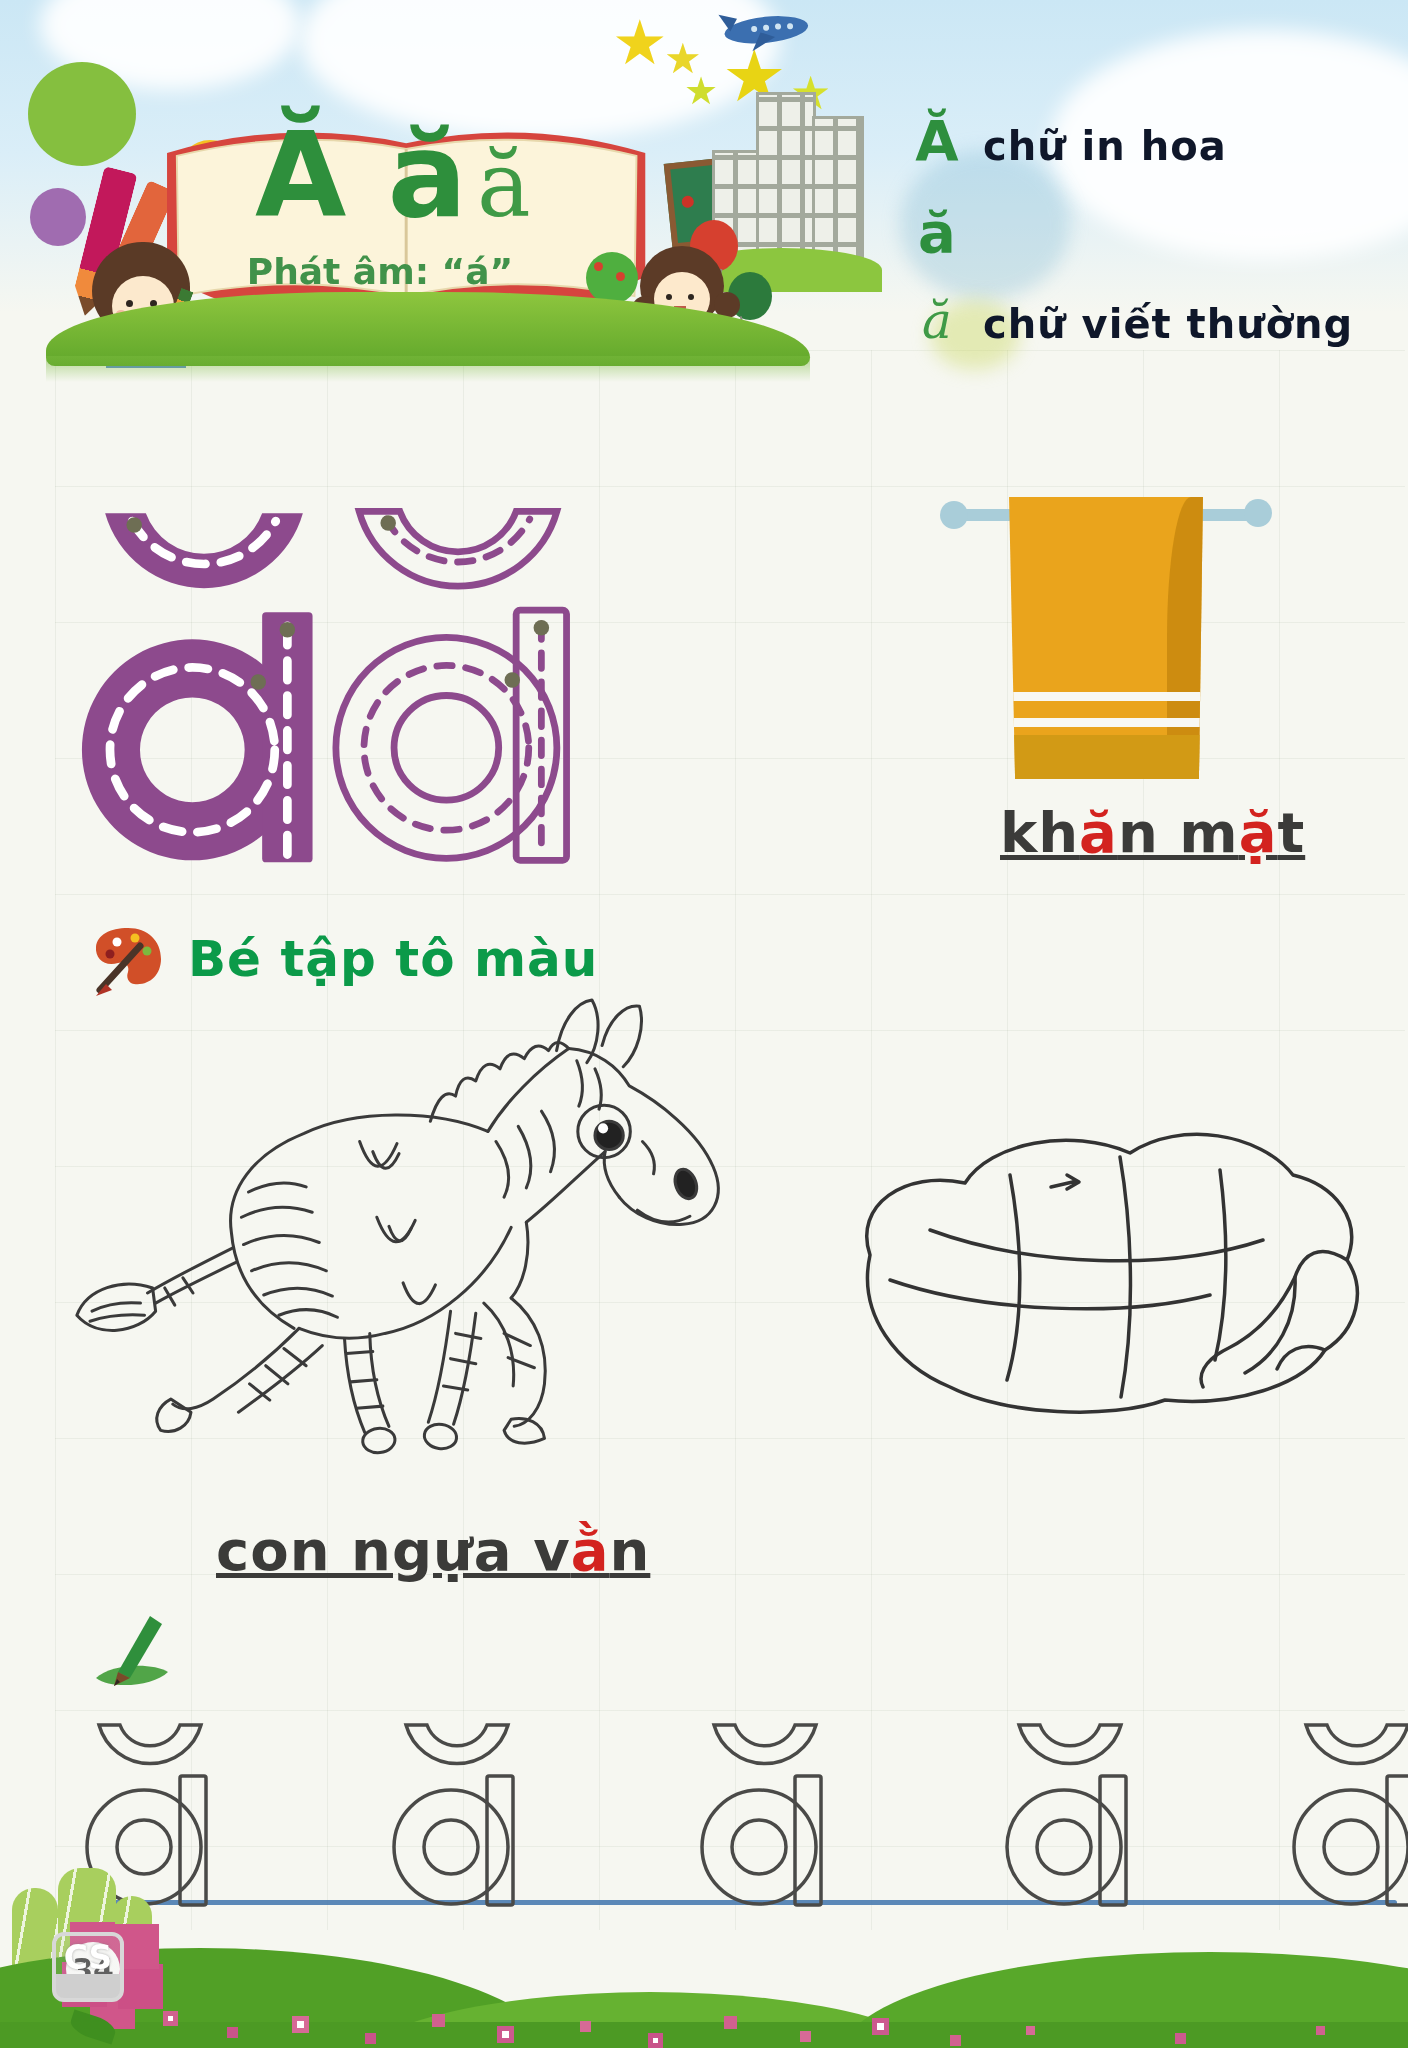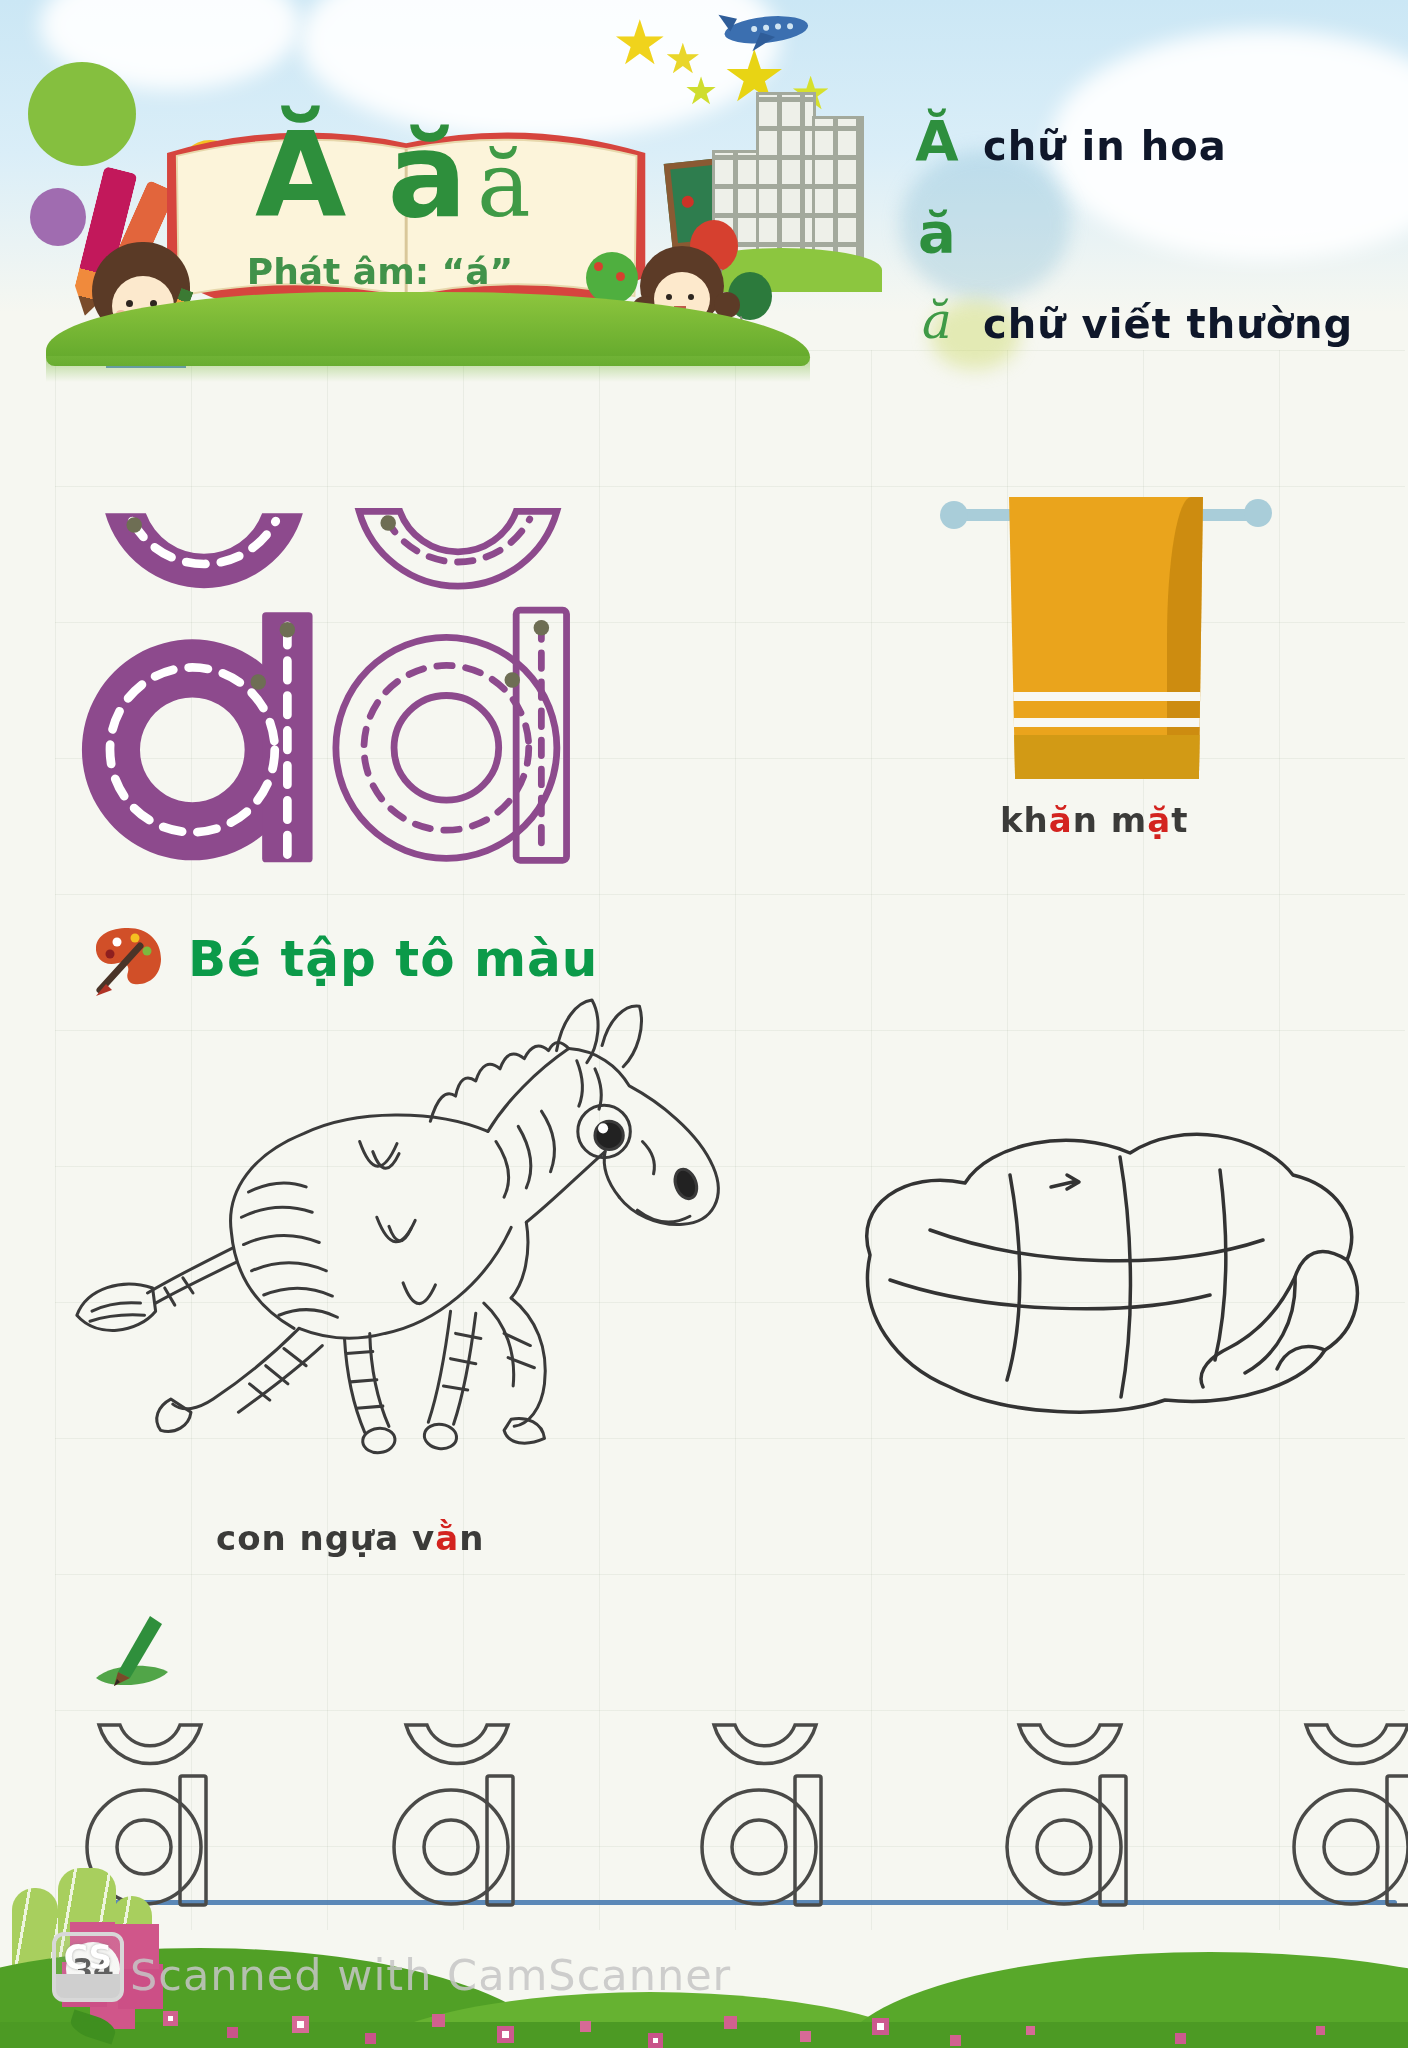--- a/index.html
+++ b/index.html
@@ -23,21 +23,21 @@
   .legend-letter{width:64px;text-align:center;font-weight:bold;font-size:56px;color:#2e8f3e;}
   .legend-letter.script{font-family:"DejaVu Serif",serif;font-style:italic;font-weight:normal;
     font-size:50px;color:#3f9a46;}
   .legend-text{font-size:40px;font-weight:bold;color:#0f172a;margin-left:14px;letter-spacing:1px;}
   .banner-title{font-weight:bold;color:#2e8f3c;font-size:118px;line-height:1;}
   .banner-script{font-family:"DejaVu Serif",serif;color:#3f9a46;font-size:90px;line-height:1;}
   .pron{font-size:36px;color:#41924a;font-weight:bold;text-align:center;width:300px;}
   
   .hdr-green{font-size:50px;font-weight:bold;color:#0b9a49;letter-spacing:1px;}
   .hdr-purple{font-size:50px;font-weight:bold;color:#4b2a7b;letter-spacing:1px;}
-  .obj-label{font-size:34px;font-weight:bold;color:#3b3b39;letter-spacing:1px;white-space:nowrap;}
+  .obj-label{font-size:56px;font-weight:bold;color:#3b3b39;letter-spacing:1px;white-space:nowrap;text-decoration:underline;}
   .obj-label .accent{color:#d3231f;}
   
   .towel-bar{left:952px;top:509px;width:306px;height:12px;background:#a9cdd9;border-radius:6px;}
   .bar-cap{width:28px;height:28px;border-radius:50%;background:#a9cdd9;}
   .towel-body{left:1005px;top:497px;width:202px;height:282px;background:#eaa41c;
     clip-path:polygon(2% 0,98% 0,96% 100%,5% 100%);}
   .towel-fold{position:absolute;right:0;top:0;width:40px;height:100%;background:#c8880e;
     border-radius:60% 0 0 0/50% 0 0 0;opacity:.85;}
   .towel-stripe{position:absolute;left:0;width:100%;height:9px;background:#f8f8f3;}
   .towel-bottom{position:absolute;left:0;bottom:0;width:100%;height:44px;background:#d29a15;}
@@ -356,15 +356,14 @@
       44px 26px 0 22px #d0568a, 88px 28px 0 22px #d0568a, 36px 66px 0 22px #cc4f86,
       92px 68px 0 22px #cc4f86, 64px 88px 0 22px #d0568a"></div>
   <div class="abs" style="left:70px;top:2016px;width:46px;height:22px;background:#3f8f1f;border-radius:0 50% 0 50%;transform:rotate(18deg)"></div>
   <div class="abs pageflower-center">
     <span>34</span>
   </div>
 
   <div class="abs cs-logo">
     <span>CS</span>
   </div>
-  <div class="abs watermark">Scanned with CamScanner</div>
 
 </div>
 
 </body></html>

